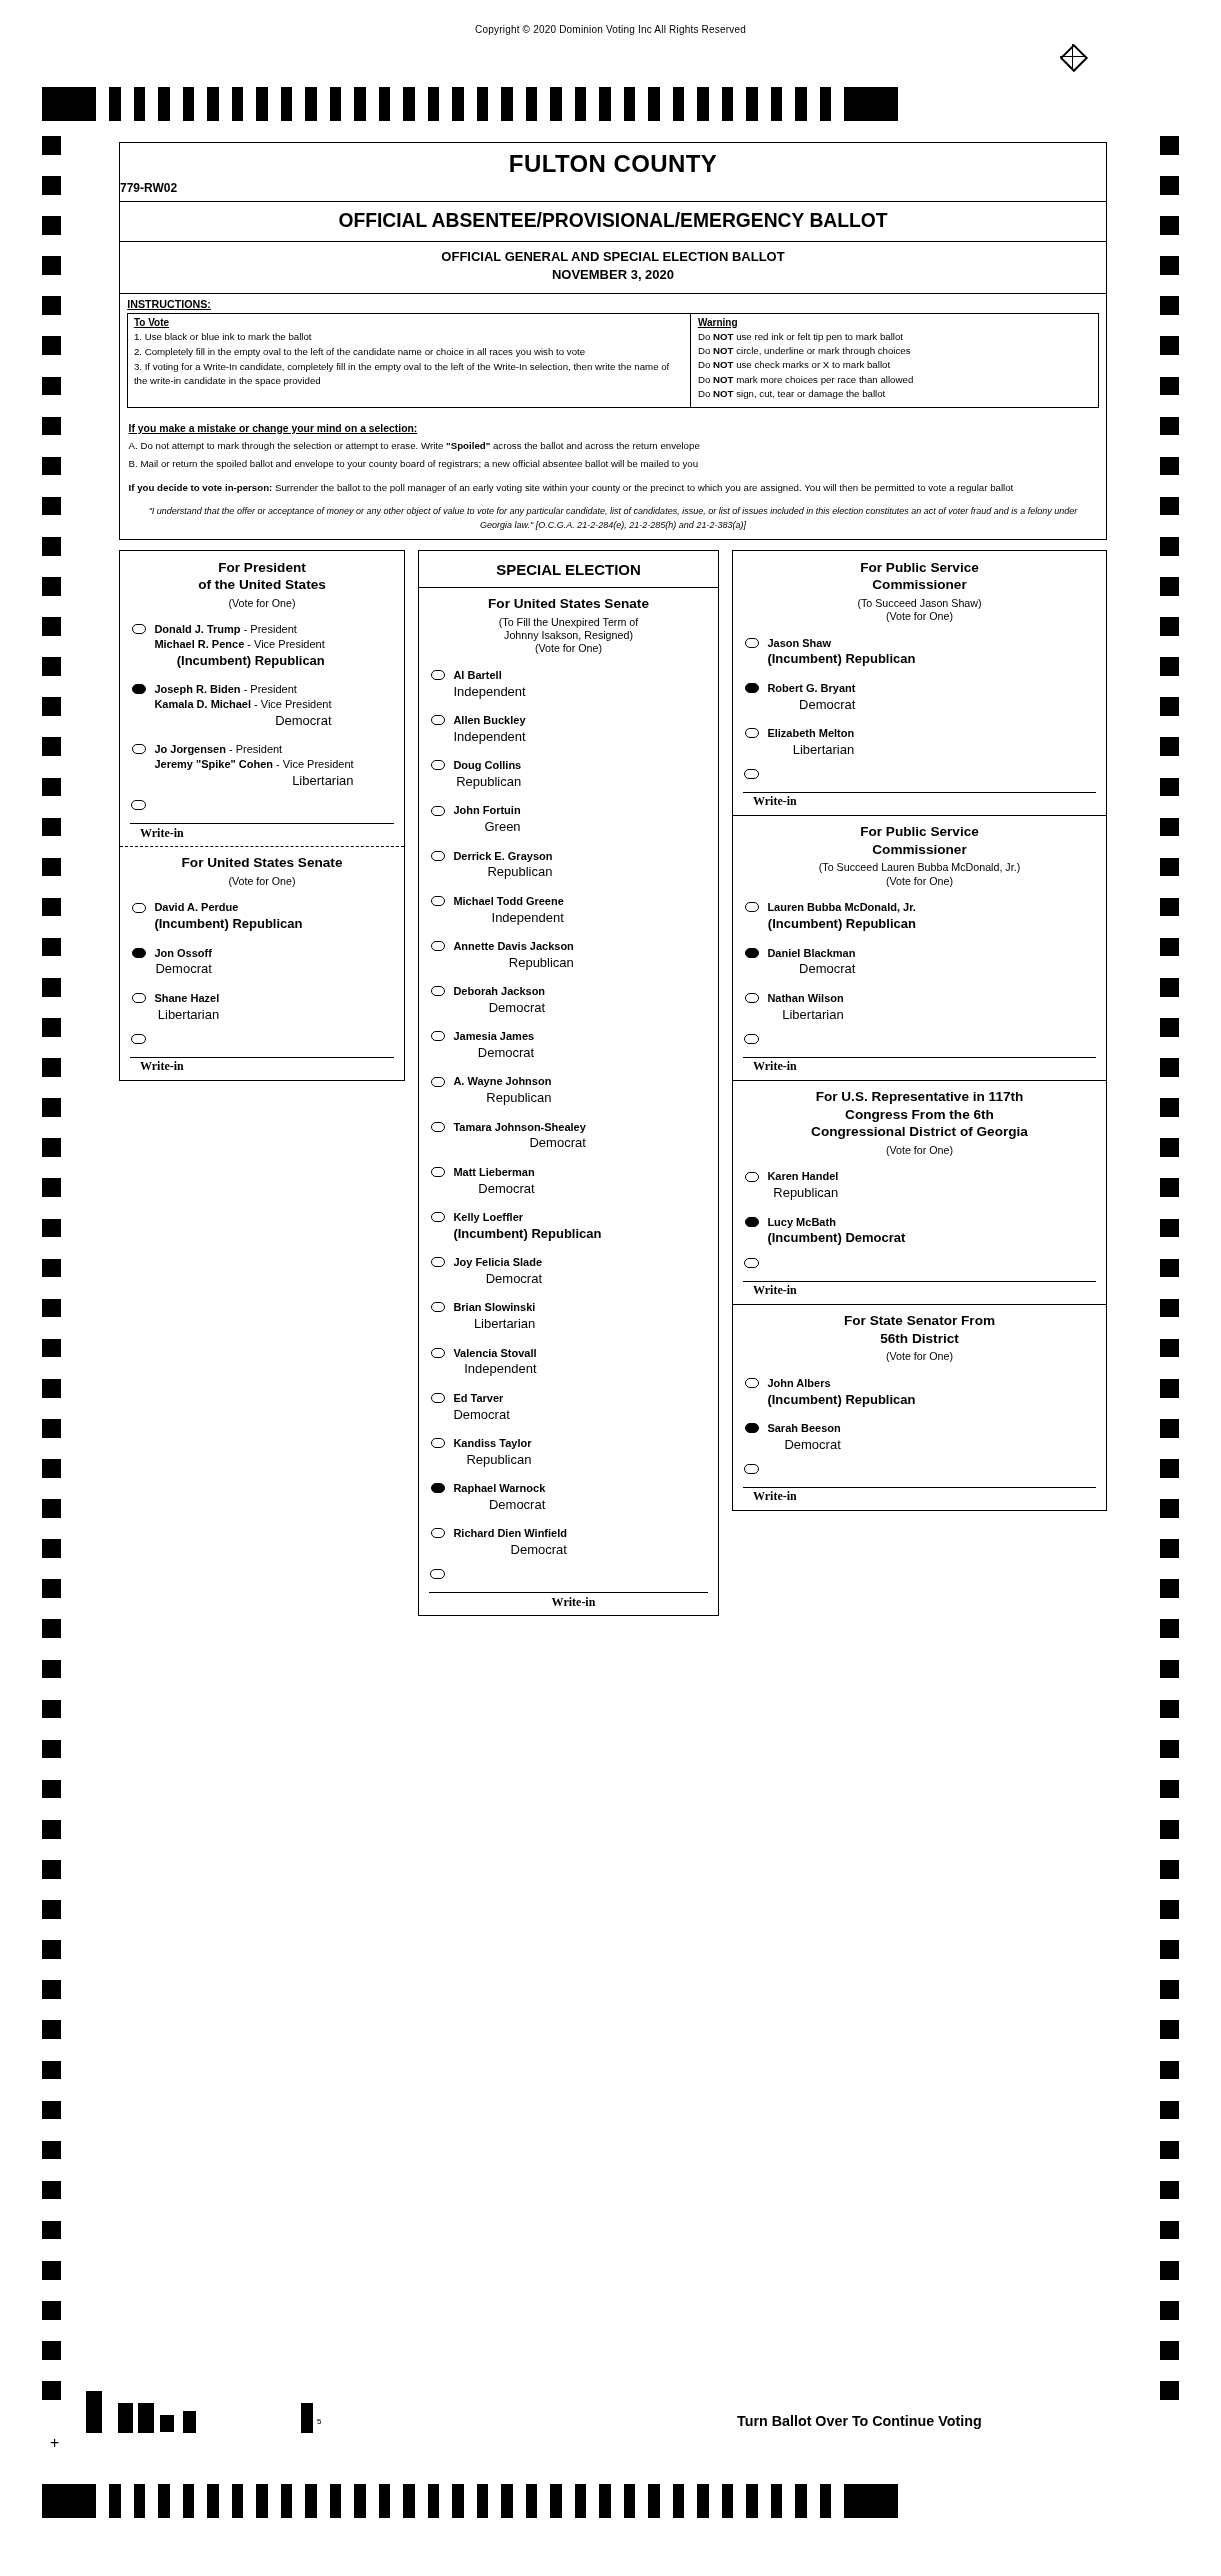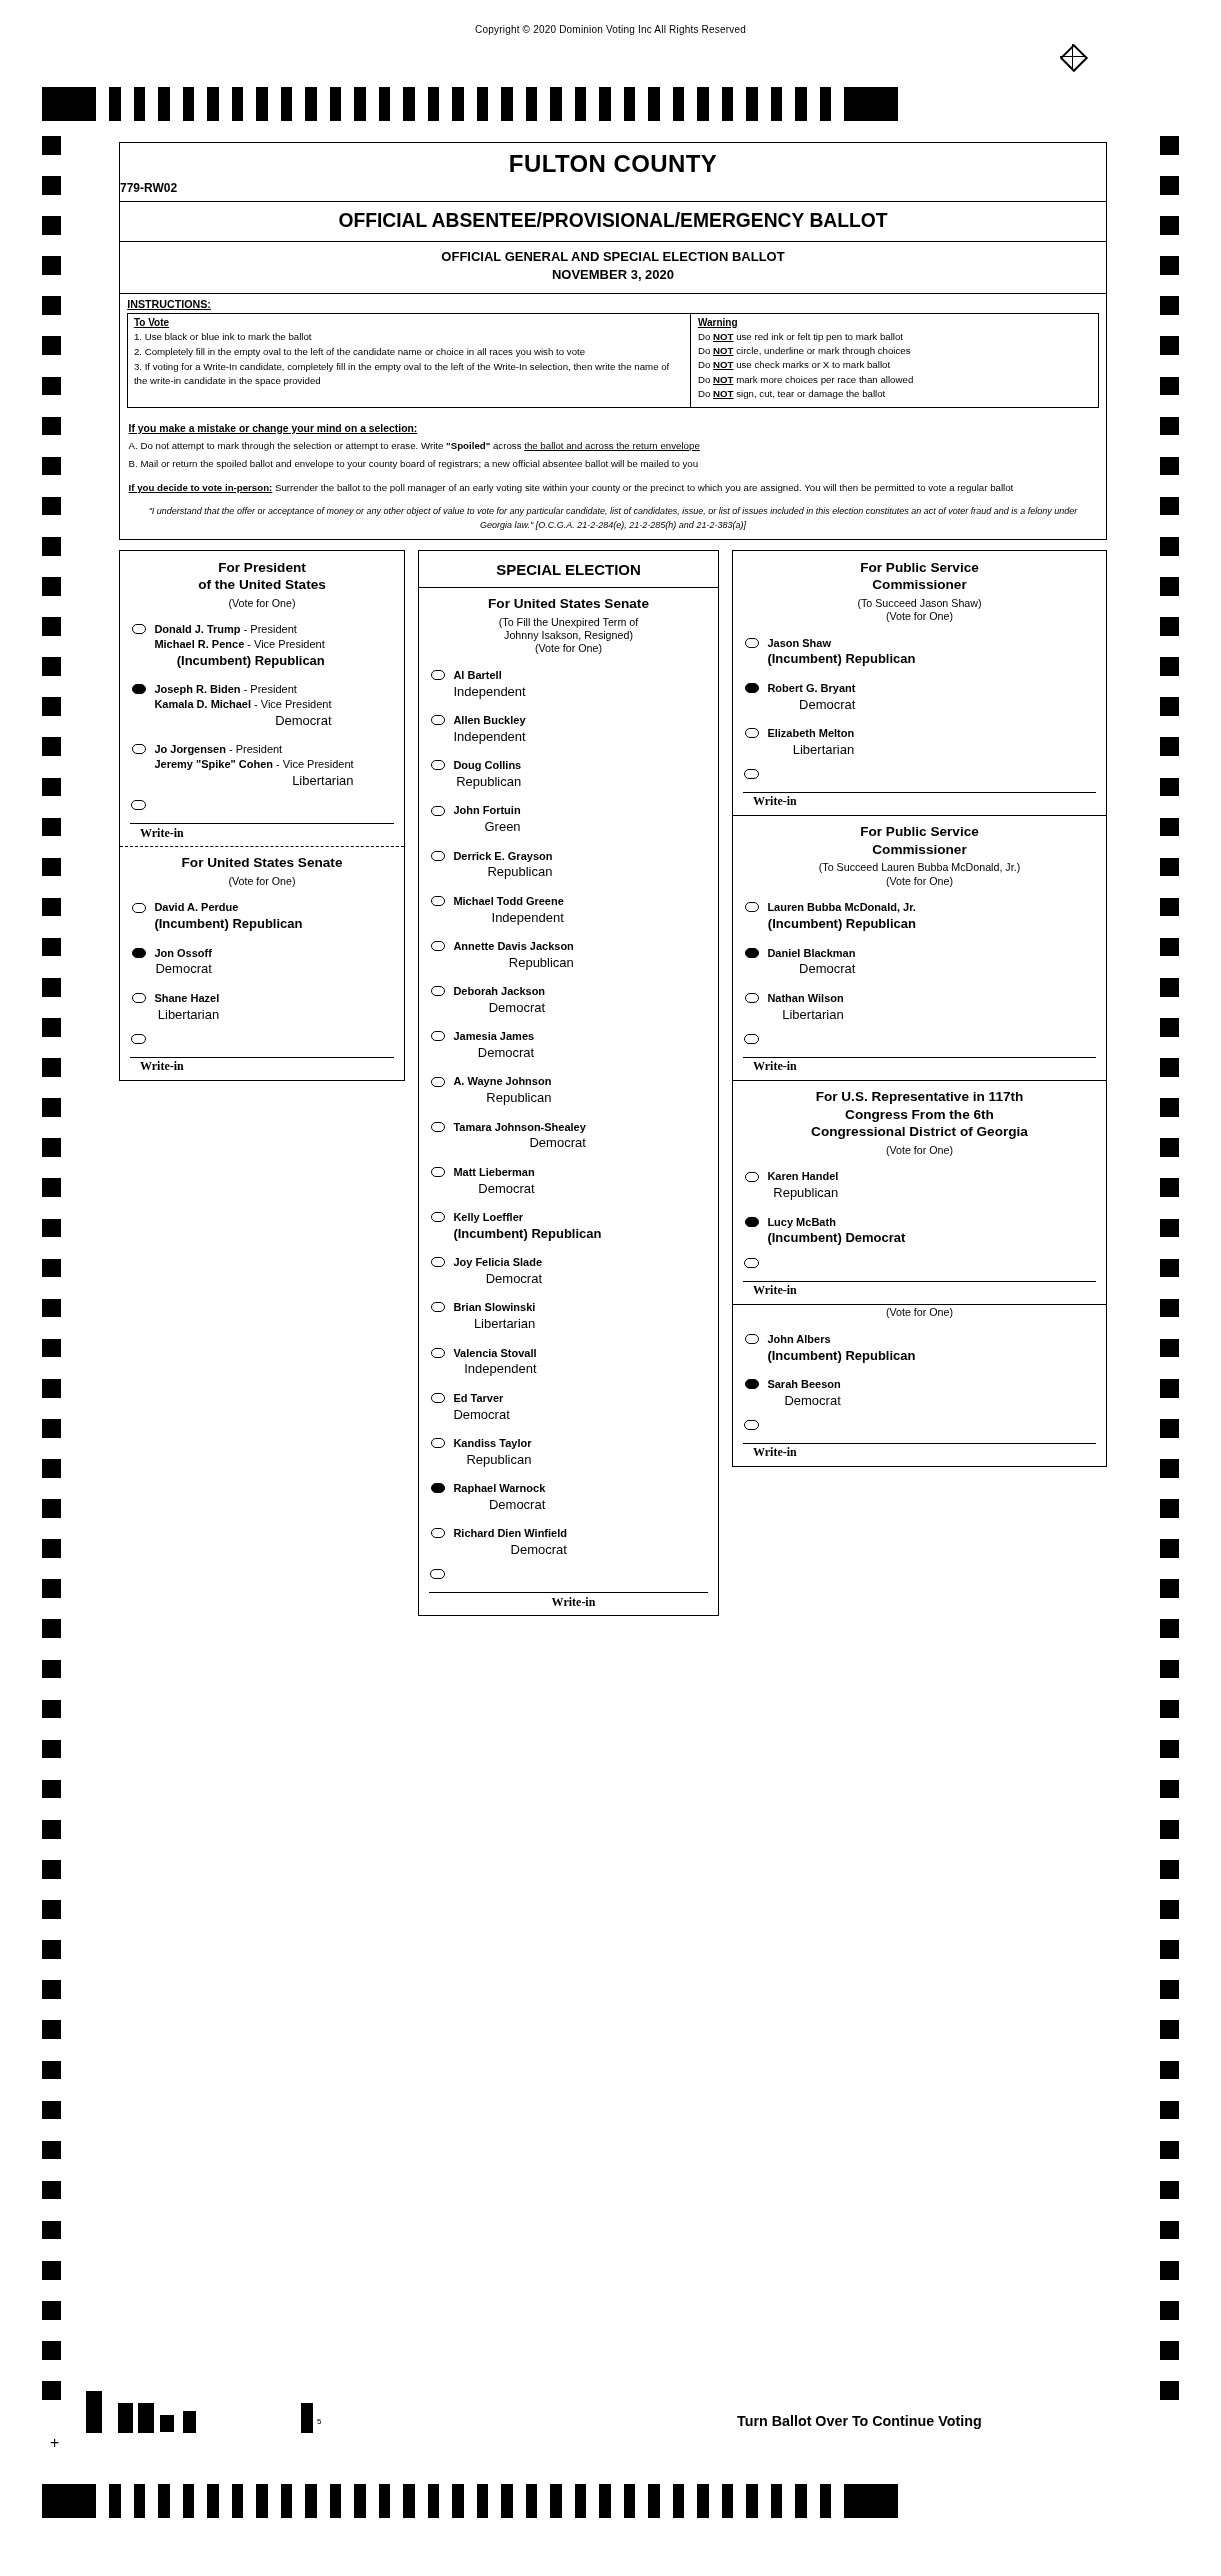--- a/index.html
+++ b/index.html
@@ -31,21 +31,21 @@
   .hdr-sub{text-align:center;font-size:13px;font-weight:bold;line-height:1.45;padding:5.7px 0 7.2px;}
 
   .instr{border-top:1.4px solid #000;padding:4.3px 7.2px 7.2px 7.2px;}
   .instr-title{font-size:10.7px;font-weight:bold;text-decoration:underline;}
   .twocol{display:flex;margin-top:2.9px;}
   .tovote{flex:0 0 58%;border:0.7px solid #000;padding:2.9px 5.7px 5.7px 5.7px;box-sizing:border-box;}
   .warn{flex:1;border:0.7px solid #000;border-left:none;padding:2.9px 5.7px 5.7px 7.2px;box-sizing:border-box;}
   .mini-title{font-size:10px;font-weight:bold;text-decoration:underline;margin-bottom:2.1px;}
   .instr-li{font-size:9.7px;line-height:1.42;margin-bottom:1.4px;}
   .warn-li{font-size:9.7px;line-height:1.48;}
-  .u{text-decoration:underline;}
+  .u{}
   .b{font-weight:bold;}
 
   .mistake{padding:7.2px 8.6px 2.9px 8.6px;}
   .mistake-h{font-size:10.4px;font-weight:bold;text-decoration:underline;margin-bottom:5px;}
   .mistake-li{font-size:9.7px;line-height:1.5;margin-bottom:3.6px;}
   .inperson{font-size:9.7px;line-height:1.5;padding:2.9px 8.6px 5.7px 8.6px;}
   .attest{font-size:9px;font-style:italic;text-align:center;line-height:1.5;padding:4.3px 18.6px 7.2px 18.6px;}
 
   
   .cols{display:flex;margin-top:10px;align-items:flex-start;}
@@ -720,20 +720,24 @@
             </div>
           </div>
           <div class="writein">
             <div class="wi-oval"></div>
             <div class="wi-line"></div>
             <div class="wi-label">Write-in</div>
           </div>
         </div>
 
         <div class="contest">
+          <div class="ctitle">
+            <div>For State Senator From</div>
+            <div>56th District</div>
+          </div>
           <div class="cvote">(Vote for One)</div>
           <div class="opt">
             <div class="oval"></div>
             <div class="otext">
               <div class="oname">John Albers</div>
               <div class="oparty b">(Incumbent) Republican</div>
             </div>
           </div>
           <div class="opt">
             <div class="oval filled"></div>

